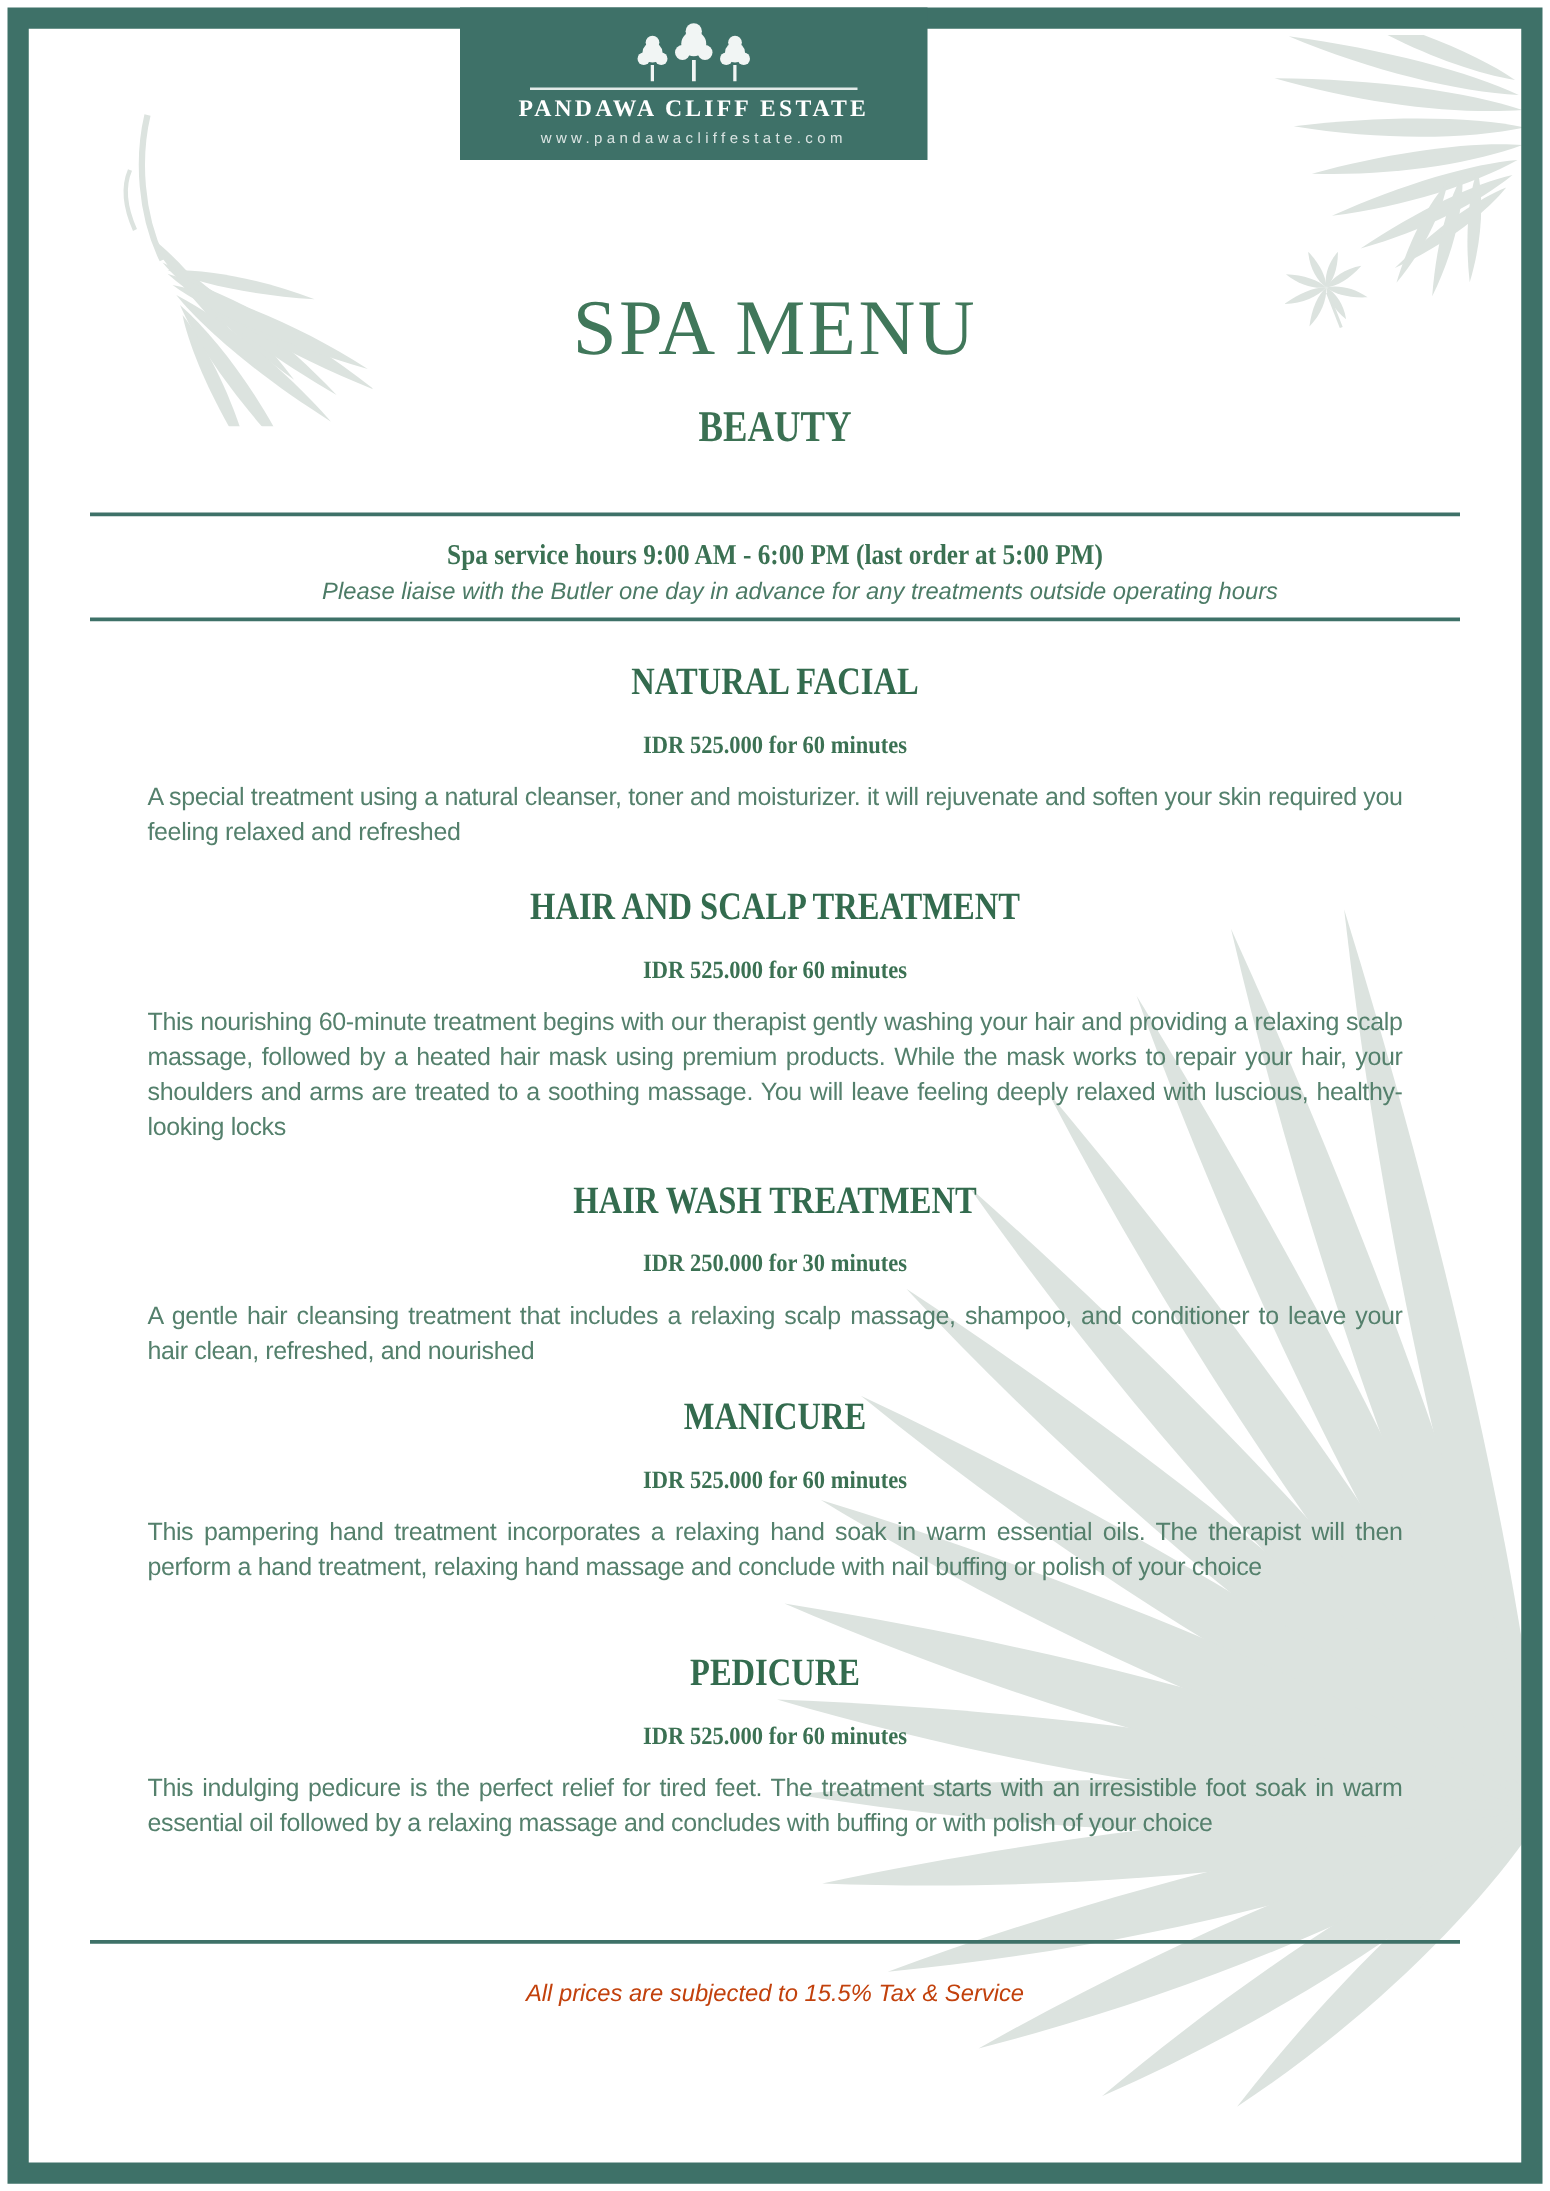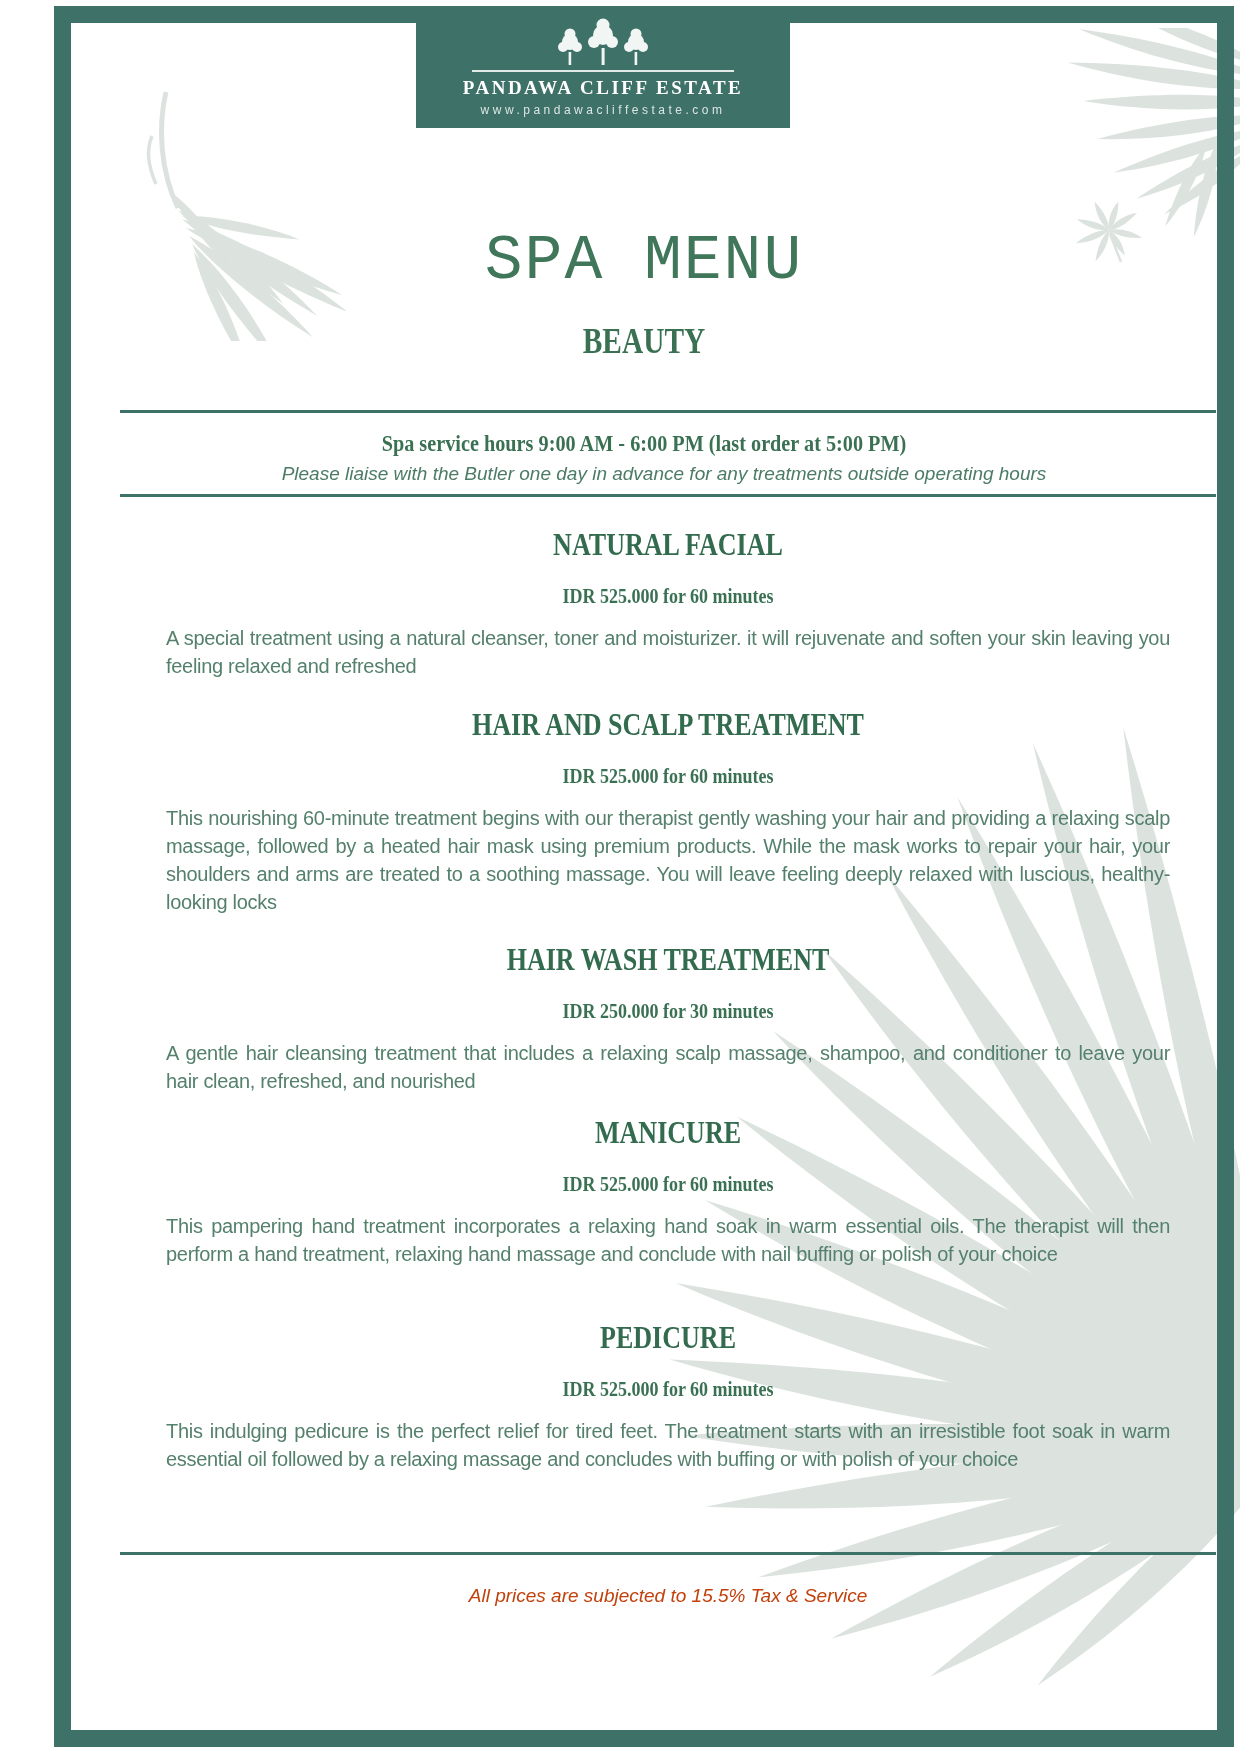--- a/index.html
+++ b/index.html
@@ -3,21 +3,21 @@
 <meta charset="utf-8">
 <style>
   html,body{margin:0;padding:0;}
   body{
     width:1240px;height:1753px;
     background:#ffffff;
     position:relative;
     overflow:hidden;
     font-family:"Liberation Sans", sans-serif;
   }
-  .page{position:absolute;inset:0;margin-left:48px;}
+  .page{position:absolute;inset:0;}
   
   .frame{
     position:absolute;
     left:6px;top:6px;right:6px;bottom:6px;
     border:17px solid #3E7168;
     z-index:5;
     pointer-events:none;
   }
   
   .deco{position:absolute;z-index:0;}
@@ -41,21 +41,21 @@
   .brand-url{
     margin-top:4px;
     font-size:12px;
     letter-spacing:3.5px;
     color:rgba(255,255,255,.82);
   }
   
   .page-title{
     position:absolute;left:0;width:100%;top:226px;
     text-align:center;
-    font-family:Liberation Mono, monospace;
+    font-family:Liberation Serif, serif;
     font-size:63px;line-height:72px;
     letter-spacing:2px;
     color:#40775A;
     z-index:2;
   }
   .page-subtitle{
     position:absolute;left:0;width:100%;top:320px;
     text-align:center;
     font-family:"Liberation Serif", serif;
     font-weight:bold;
@@ -247,21 +247,21 @@
   <div class="page-subtitle">BEAUTY</div>
 
   <div class="hrule r1"></div>
   <div class="hours-line">Spa service hours 9:00 AM - 6:00 PM (last order at 5:00 PM)</div>
   <div class="hours-note">Please liaise with the Butler one day in advance for any treatments outside operating hours</div>
   <div class="hrule r2"></div>
 
   <section class="menu-section s1">
     <h2>NATURAL FACIAL</h2>
     <div class="price">IDR 525.000 for 60 minutes</div>
-    <p>A special treatment using a natural cleanser, toner and moisturizer. it will rejuvenate and soften your skin leaving you feeling relaxed and refreshed</p>
+    <p>A special treatment using a natural cleanser, toner and moisturizer. it will rejuvenate and soften your skin required you feeling relaxed and refreshed</p>
   </section>
 
   <section class="menu-section s2">
     <h2>HAIR AND SCALP TREATMENT</h2>
     <div class="price">IDR 525.000 for 60 minutes</div>
     <p>This nourishing 60-minute treatment begins with our therapist gently washing your hair and providing a relaxing scalp massage, followed by a heated hair mask using premium products. While the mask works to repair your hair, your shoulders and arms are treated to a soothing massage. You will leave feeling deeply relaxed with luscious, healthy-looking locks</p>
   </section>
 
   <section class="menu-section s3">
     <h2>HAIR WASH TREATMENT</h2>

